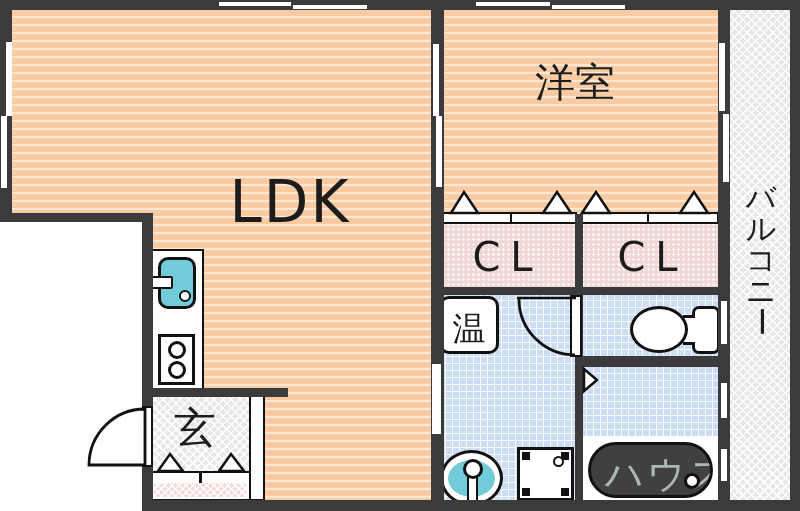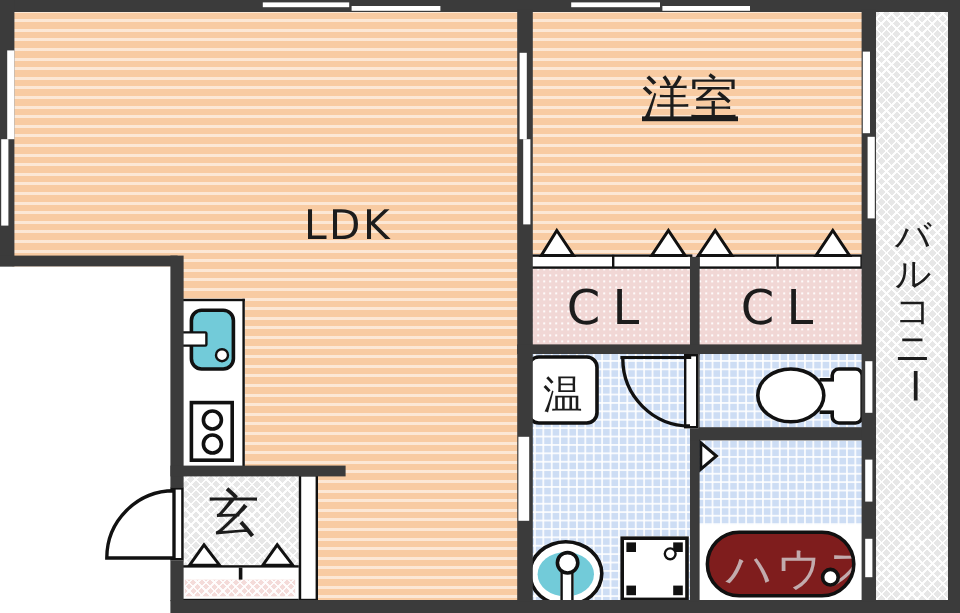--- a/index.html
+++ b/index.html
@@ -82,21 +82,21 @@
     <div class="abs" style="left:2px;bottom:2px;width:8px;height:8px;background:#111;"></div>
     <div class="abs" style="right:2px;bottom:2px;width:8px;height:8px;background:#111;"></div>
     <div class="abs" style="left:33px;top:6px;width:11px;height:11px;background:#fff;border:2.5px solid #111;border-radius:50%;"></div>
   </div>
 
   <div class="abs" style="left:440px;top:450px;width:63px;height:56px;background:#fff;border:3.5px solid #111;border-radius:50%;"></div>
   <div class="abs" style="left:448px;top:460px;width:47px;height:37px;background:#72cbd9;border-radius:50%;"></div>
   <div class="abs" style="left:467px;top:470px;width:11px;height:33px;background:#fff;border-left:2.5px solid #111;border-right:2.5px solid #111;"></div>
   <div class="abs" style="left:463px;top:459px;width:20px;height:20px;background:#fff;border:3px solid #111;border-radius:50%;"></div>
 
-  <div class="abs" style="left:588px;top:442px;width:125px;height:56px;background:#7f1d1d;border:3.5px solid #111;border-radius:28px;overflow:hidden;">
+  <div class="abs" style="left:588px;top:442px;width:125px;height:56px;background:#404040;border:3.5px solid #111;border-radius:28px;overflow:hidden;">
     <div class="abs" style="left:14px;top:4px;width:200px;font-size:38px;letter-spacing:3px;color:rgba(230,248,251,0.65);white-space:nowrap;">ハウス</div>
   </div>
   <div class="abs" style="left:684px;top:473px;width:16px;height:16px;background:#fff;border:3px solid #111;border-radius:50%;"></div>
 
   <div class="abs crosshatch" style="left:730px;top:10px;width:60px;height:490px;"></div>
 
   <div class="wall" style="left:0;top:0;width:800px;height:10px;"></div>
   <div class="wall" style="left:0;top:0;width:12px;height:222px;"></div>
   <div class="wall" style="left:0;top:213px;width:148px;height:9px;"></div>
   <div class="wall" style="left:142px;top:213px;width:11px;height:288px;"></div>
@@ -134,23 +134,23 @@
     <path d="M519,299 A56,56 0 0 0 575,355" fill="none" stroke="#111" stroke-width="2.8"></path>
     <polygon points="451,213 478,213 464,192" fill="#fff" stroke="#111" stroke-width="2.5"></polygon>
     <polygon points="543,213 571,213 557,192" fill="#fff" stroke="#111" stroke-width="2.5"></polygon>
     <polygon points="582,213 610,213 596,192" fill="#fff" stroke="#111" stroke-width="2.5"></polygon>
     <polygon points="680,213 708,213 694,192" fill="#fff" stroke="#111" stroke-width="2.5"></polygon>
     <polygon points="158,471 183,471 170,454" fill="#fff" stroke="#111" stroke-width="2.5"></polygon>
     <polygon points="219,471 244,471 231,454" fill="#fff" stroke="#111" stroke-width="2.5"></polygon>
     <polygon points="584,369 584,391 597,380" fill="#fff" stroke="#111" stroke-width="2.5"></polygon>
   </svg>
 
-  <div class="lbl" style="left:225px;top:168px;width:130px;font-size:34px;letter-spacing:2px;">LDK</div>
+  <div class="lbl" style="left:225px;top:168px;width:130px;font-size:58px;letter-spacing:2px;">LDK</div>
 
-  <div class="lbl" style="left:495px;top:58px;width:160px;font-size:40px;line-height:49px;text-decoration:underline;">
+  <div class="lbl" style="left:495px;top:58px;width:160px;font-size:40px;line-height:49px;">
     <div>洋室</div>
   </div>
 
   <div class="lbl" style="left:450px;top:234px;width:115px;font-size:40px;letter-spacing:10px;">CL</div>
   <div class="lbl" style="left:595px;top:234px;width:115px;font-size:40px;letter-spacing:10px;">CL</div>
 
   <div class="lbl" style="left:165px;top:400px;width:60px;font-size:42px;">玄</div>
 
   <div class="abs" style="left:741px;top:182px;">
     <div class="balchar">バ</div>

